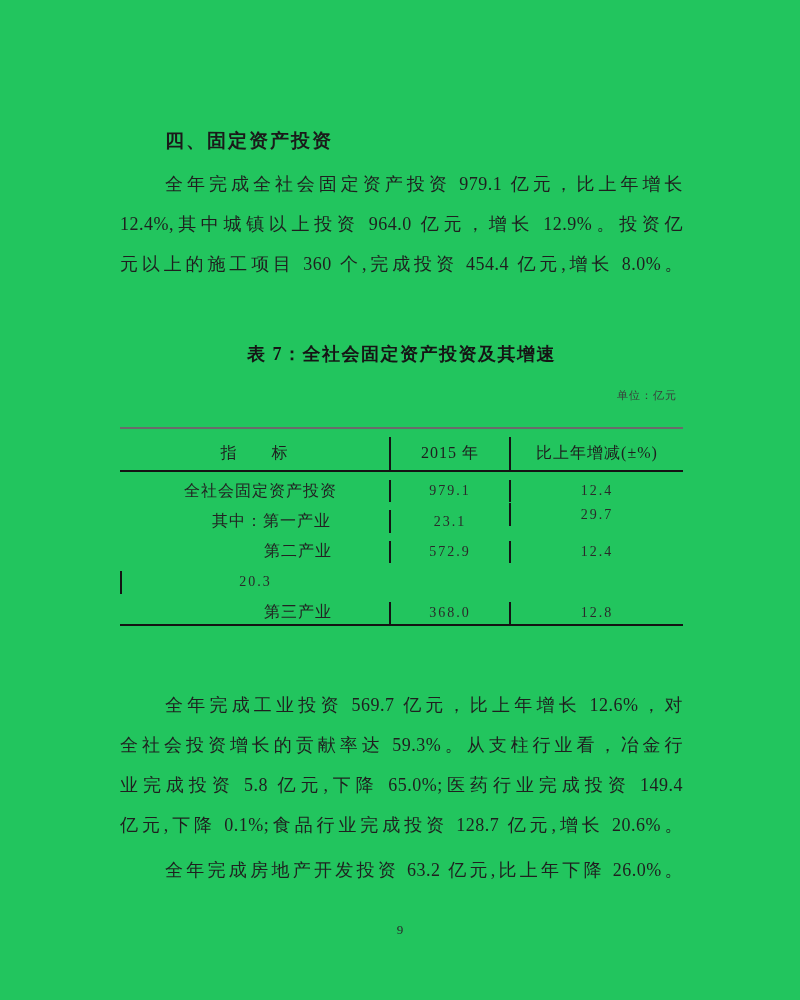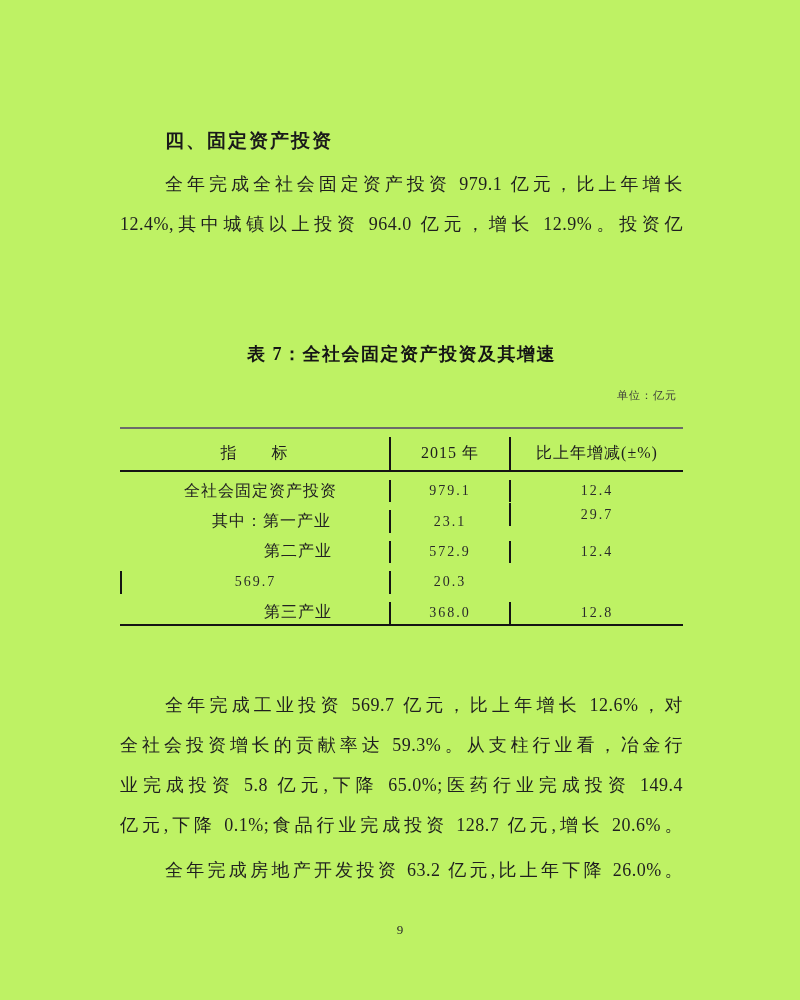--- a/index.html
+++ b/index.html
@@ -3,21 +3,21 @@
 <meta charset="utf-8">
 <style>
   * { margin: 0; padding: 0; box-sizing: border-box; }
   html, body { background: #ffffff; }
   body { font-family: "Liberation Serif", "DejaVu Serif", serif; color: #1f1f1f; }
 
   .page {
     position: relative;
     width: 800px;
     height: 1000px;
-    background: #bef264;
+    background: #22c55e;
     overflow: hidden;
   }
 
   .content-col { position: absolute; left: 120px; width: 563px; }
 
   
   .section-heading {
     top: 128px;
     padding-left: 45px;
     font-family: "Liberation Sans", "DejaVu Sans", sans-serif;
@@ -103,20 +103,21 @@
 </head>
 <body>
 
 <div class="page">
 
   <div class="content-col section-heading" style="position:absolute;">四、固定资产投资</div>
 
   <div class="content-col para para-1" style="position:absolute;">
     <div class="pline indent">全年完成全社会固定资产投资 979.1 亿元，比上年增长</div>
     <div class="pline">12.4%,其中城镇以上投资 964.0 亿元，增长 12.9%。投资亿</div>
+    <div class="pline">元以上的施工项目 360 个,完成投资 454.4 亿元,增长 8.0%。</div>
   </div>
 
   <div class="content-col table-title" style="position:absolute;">表 7：全社会固定资产投资及其增速</div>
 
   <div class="content-col unit-label" style="position:absolute;">单位：亿元</div>
 
   <div class="stat-table">
     <div class="trow thead">
       <div class="cell c1">指　　标</div>
       <div class="cell c2">2015 年</div>
@@ -135,21 +136,20 @@
       <div class="cell c3 num raised">29.7</div>
     </div>
 
     <div class="trow tbody">
       <div class="cell c1 label ind-2">第二产业</div>
       <div class="cell c2 num">572.9</div>
       <div class="cell c3 num">12.4</div>
     </div>
 
     <div class="trow tbody">
-      <div class="cell c2 num">569.7</div>
       <div class="cell c3 num">20.3</div>
     </div>
 
     <div class="trow tbody">
       <div class="cell c1 label ind-2">第三产业</div>
       <div class="cell c2 num">368.0</div>
       <div class="cell c3 num">12.8</div>
     </div>
   </div>
 

